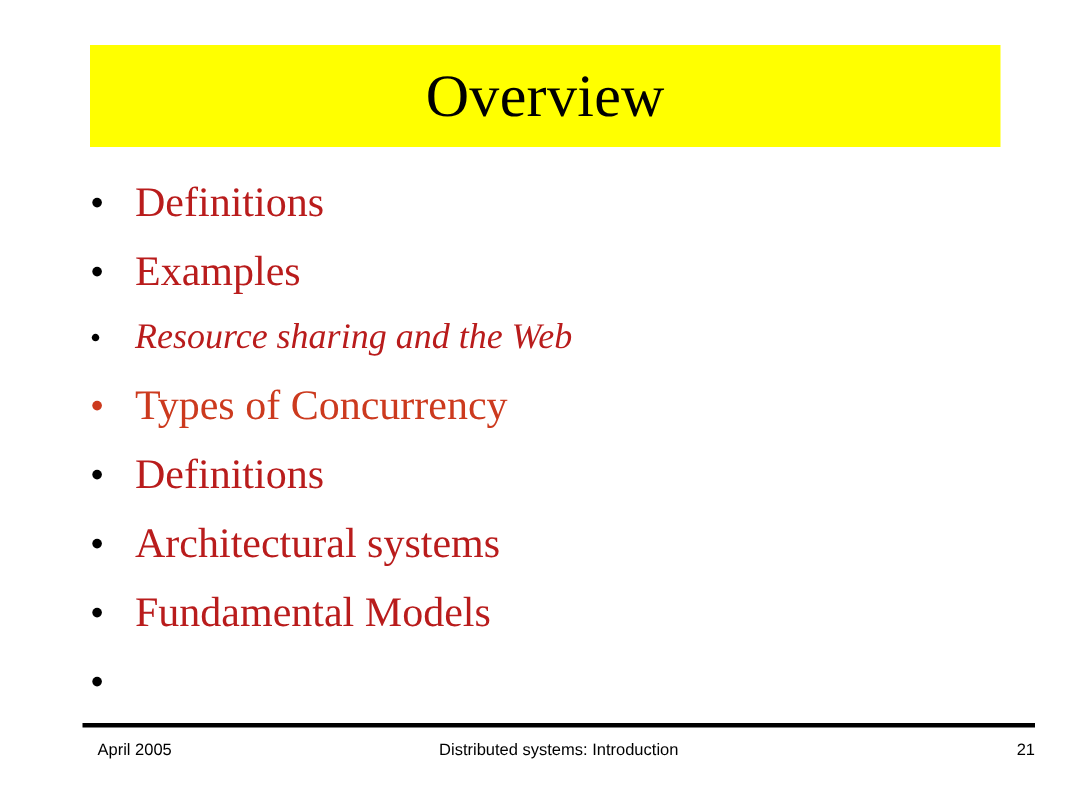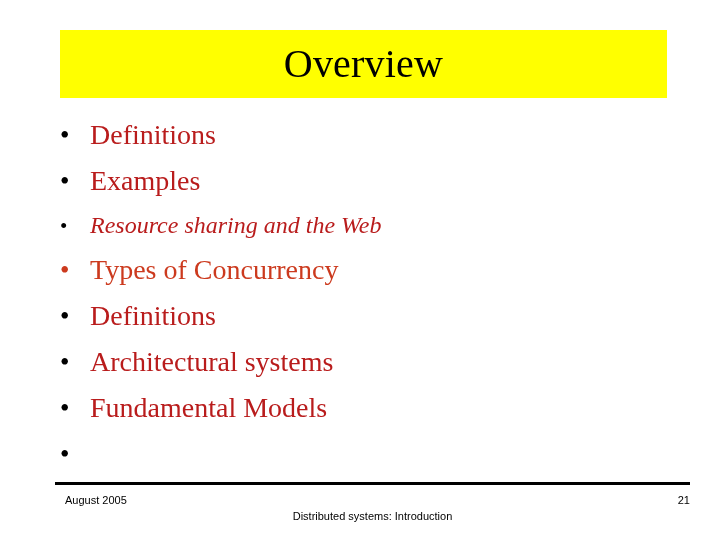--- a/index.html
+++ b/index.html
@@ -106,21 +106,21 @@
   .footer-left {
     position: absolute;
     left: 10px;
     top: 0;
     white-space: nowrap;
   }
   .footer-center {
     position: absolute;
     left: 0;
     right: 0;
-    top: 16px;
+    top: 0;
     text-align: center;
     white-space: nowrap;
   }
   .footer-right {
     position: absolute;
     right: 0;
     top: 0;
     white-space: nowrap;
   }
 </style>
@@ -172,18 +172,18 @@
 
     <div class="bullet-row sz-lg">
       <span class="bullet-mark">•</span>
     </div>
 
   </div>
 
   <div class="footer-rule"></div>
 
   <div class="footer">
-    <span class="footer-left">August 2005</span>
+    <span class="footer-left">April 2005</span>
     <span class="footer-center">Distributed systems: Introduction</span>
     <span class="footer-right">21</span>
   </div>
 
 </div>
 
 </body></html>

